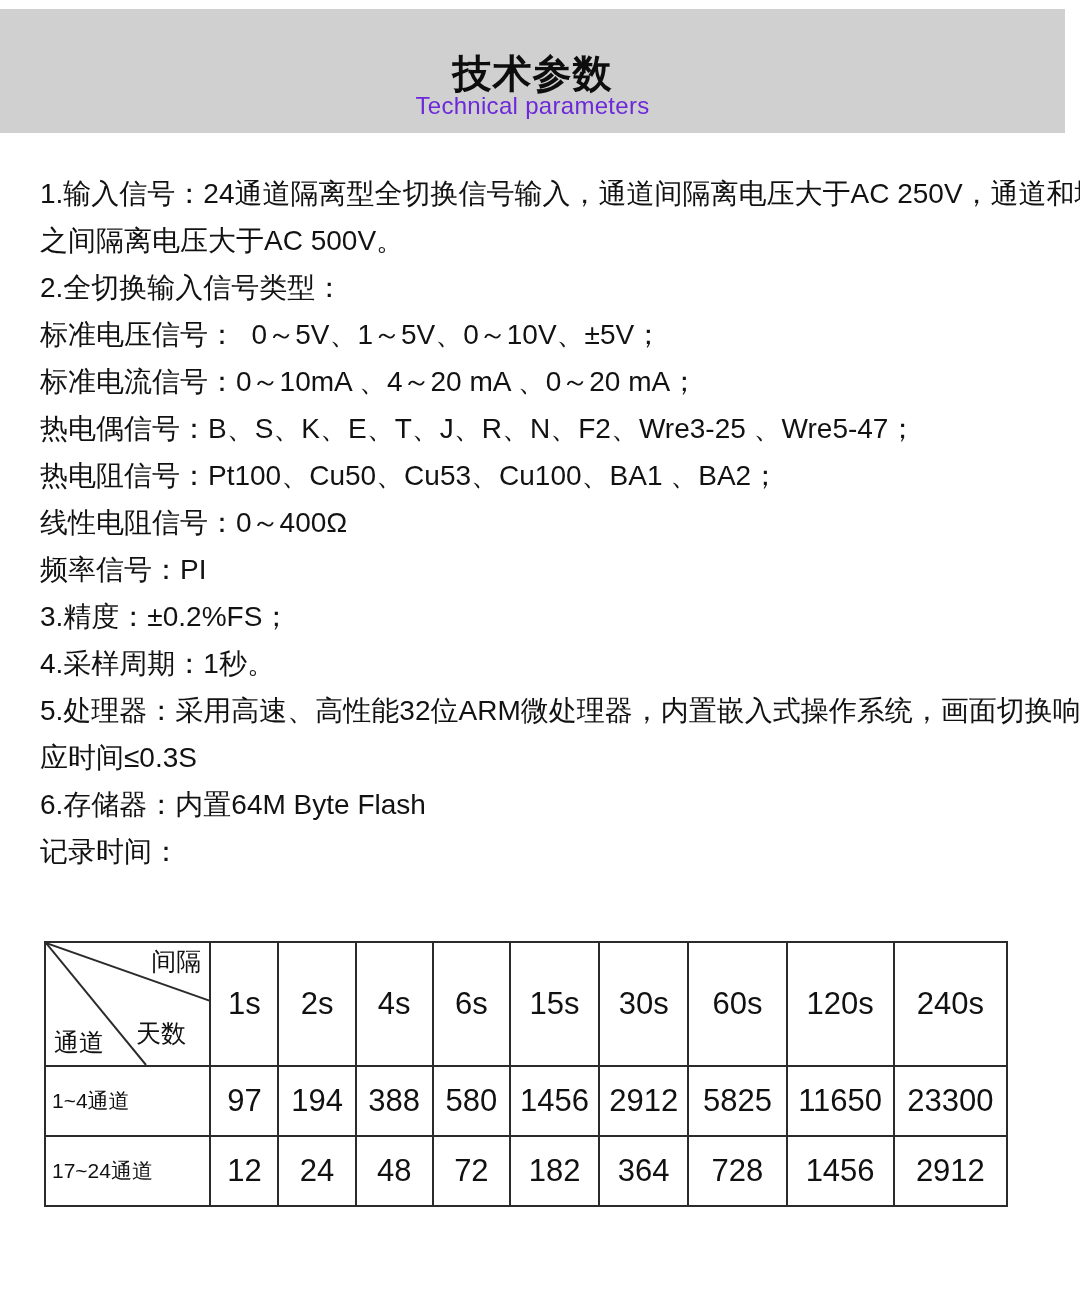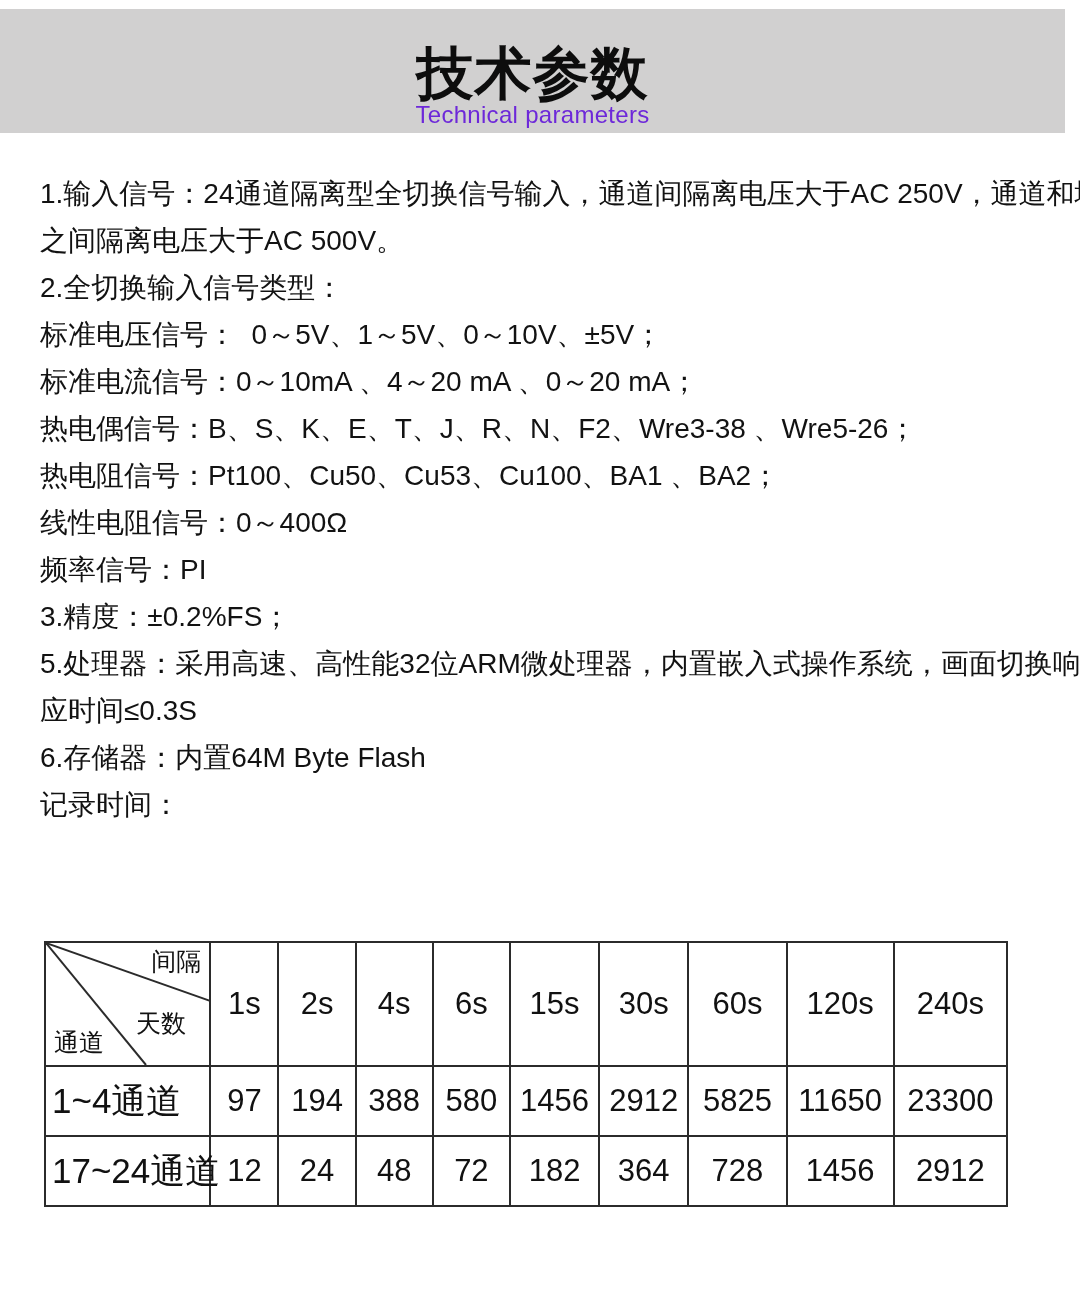--- a/index.html
+++ b/index.html
@@ -14,21 +14,21 @@
 
   
   .hero {
     position: absolute; left: 0; top: 9px;
     width: 1065px; height: 124px;
     background: #d1d0d0;
     display: flex; flex-direction: column;
     align-items: center; justify-content: center;
   }
   .hero-title {
-    font-size: 57px; font-weight: bold; line-height: 1;
+    font-size: 39px; font-weight: bold; line-height: 1;
     color: #0d0d0d; letter-spacing: 1px; margin-top: 32px;
   }
   .hero-sub {
     font-size: 24px; color: #6d28d9; margin-top: -1px; letter-spacing: 0.3px;
   }
 
   
   .content {
     position: absolute; left: 40px; top: 170px; width: 1010px;
   }
@@ -46,49 +46,50 @@
   }
   .rec-table td {
     border: 2px solid #2b2b2b;
     text-align: center; vertical-align: middle;
     font-size: 31px; color: #111111;
     padding: 8px;
   }
   .rec-table tr.head-row td { height: 106px; }
   .rec-table tr.data-row td { height: 52px; }
   .rec-table td.row-label {
-    text-align: left; padding-left: 6px; font-size: 35px;
+    text-align: left; padding-left: 6px; font-size: 21px;
     white-space: nowrap;
   }
   td.corner-cell { position: relative; padding: 0; margin-left: 20px; }
   .corner-svg { position: absolute; left: 0; top: 0; width: 100%; height: 100%; display: block; }
   .corner-lbl { position: absolute; font-size: 25px; color: #121212; line-height: 1; }
   .lbl-interval { top: 6px; right: 8px; }
-  .lbl-days { top: 68px; left: 90px; }
+  .lbl-days { top: 78px; left: 90px; }
   .lbl-channel { left: 8px; bottom: 10px; }
 </style>
 </head>
 <body>
 
 <div class="hero">
   <div class="hero-title">技术参数</div>
   <div class="hero-sub">Technical parameters</div>
 </div>
 
 <div class="content">
   <div class="line">1.输入信号：24通道隔离型全切换信号输入，通道间隔离电压大于AC 250V，通道和地</div>
   <div class="line">之间隔离电压大于AC 500V。</div>
   <div class="line">2.全切换输入信号类型：</div>
   <div class="line">标准电压信号：  0～5V、1～5V、0～10V、±5V；</div>
   <div class="line">标准电流信号：0～10mA 、4～20 mA 、0～20 mA；</div>
-  <div class="line">热电偶信号：B、S、K、E、T、J、R、N、F2、Wre3-38 、Wre5-26；</div>
+  <div class="line">热电偶信号：B、S、K、E、T、J、R、N、F2、Wre3-25 、Wre5-47；</div>
   <div class="line">热电阻信号：Pt100、Cu50、Cu53、Cu100、BA1 、BA2；</div>
   <div class="line">线性电阻信号：0～400Ω</div>
   <div class="line">频率信号：PI</div>
   <div class="line">3.精度：±0.2%FS；</div>
+  <div class="line">4.采样周期：1秒。</div>
   <div class="line">5.处理器：采用高速、高性能32位ARM微处理器，内置嵌入式操作系统，画面切换响</div>
   <div class="line">应时间≤0.3S</div>
   <div class="line">6.存储器：内置64M Byte Flash</div>
   <div class="line">记录时间：</div>
 </div>
 
 <table class="rec-table">
   <colgroup>
     <col style="width:165px">
       <col style="width:68px">

